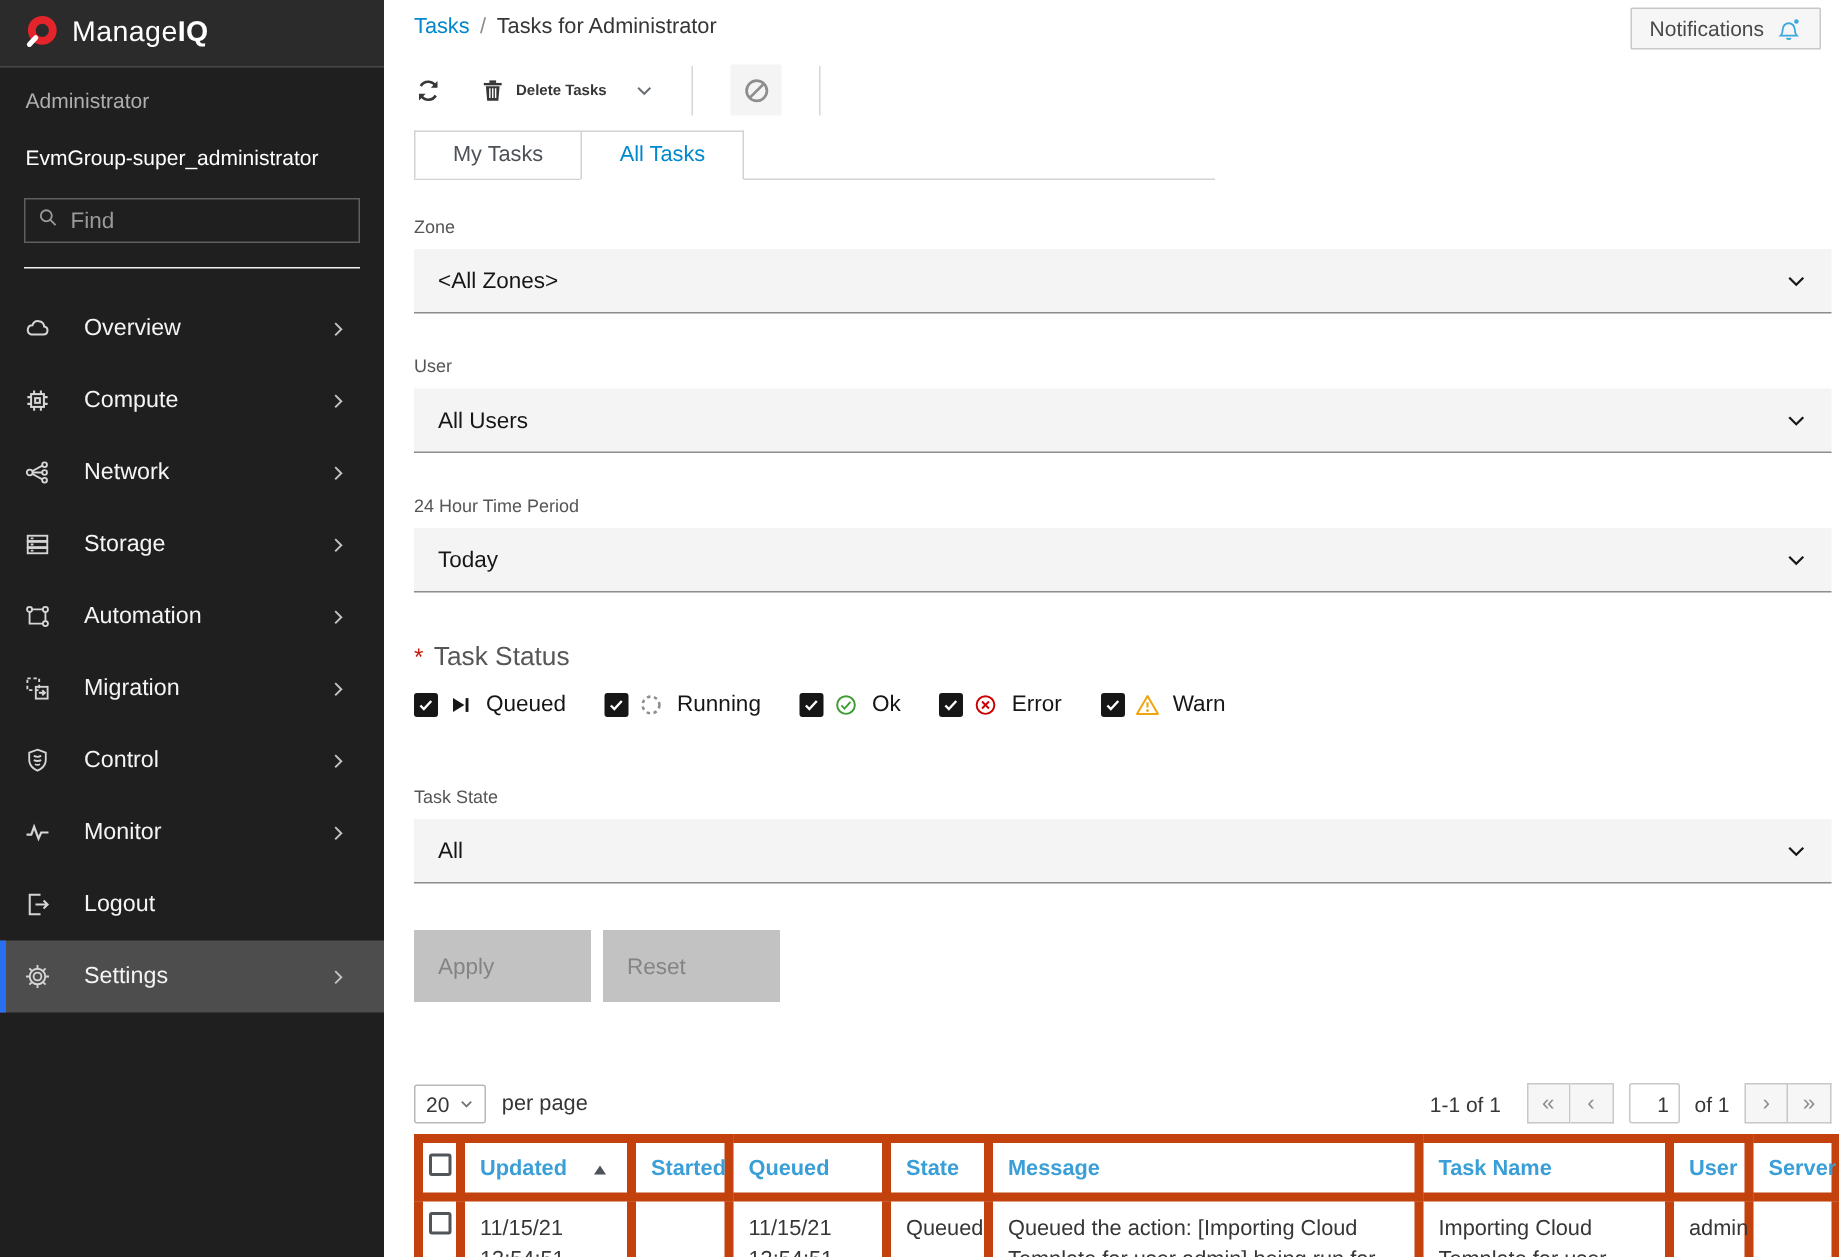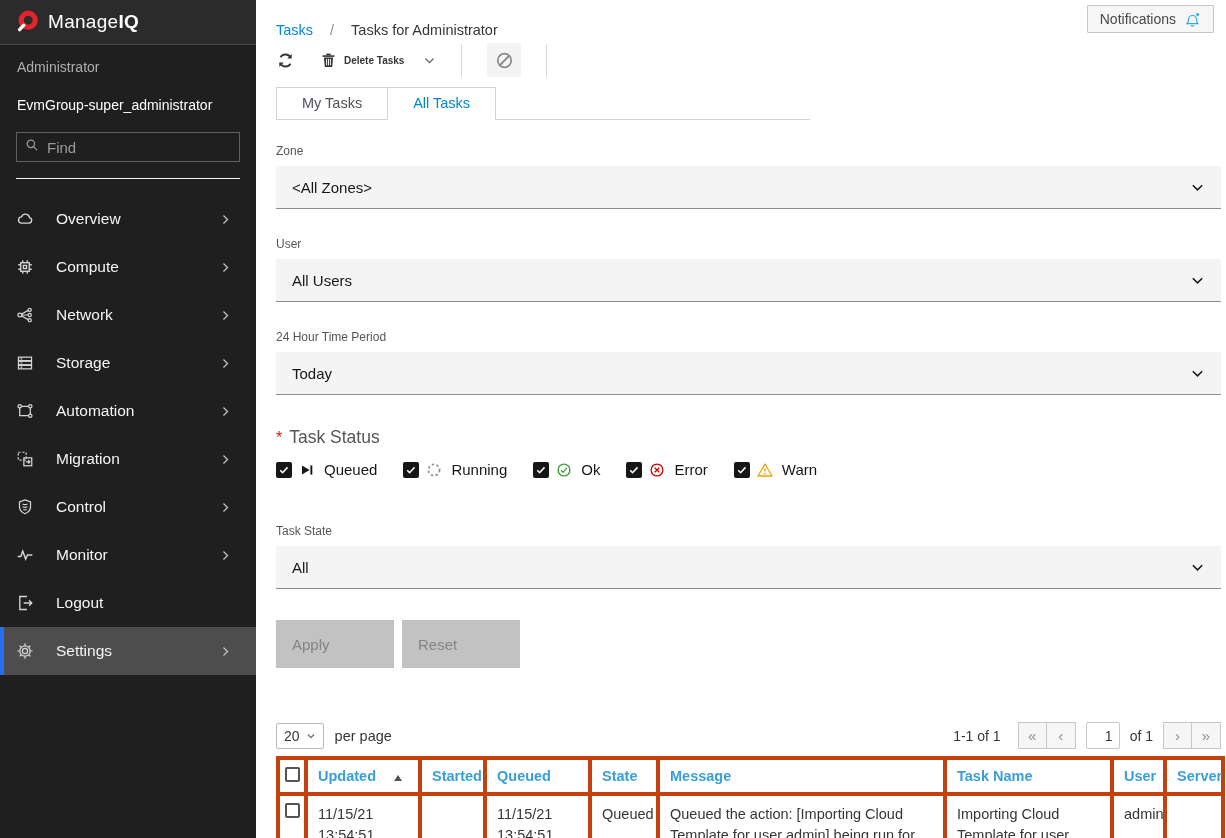--- a/index.html
+++ b/index.html
@@ -25,21 +25,21 @@
   .nav-item .nicon { width:18px; height:18px; flex:0 0 18px; color:#d6d6d6; }
   .nav-item .nicon svg { width:18px; height:18px; display:block; }
   .nav-item .nlabel { margin-left:22px; font-size:15.5px; color:#f4f4f4; }
   .nav-item .chev { margin-left:auto; width:13px; height:13px; color:#c2c2c2; margin-right:8px; }
   .nav-item .chev svg { width:13px; height:13px; display:block; }
   .nav-item.active { background:#4d4d4d; border-left:4px solid var(--active_blue); padding-left:12px; }
 
   
   .main { flex:1; min-width:0; background:#fff; position:relative; }
   .topbar { height:38px; position:relative; }
-  .breadcrumb { position:absolute; left:20px; top:22px; display:flex; gap:17px; font-size:14.5px; color:#363636; }
+  .breadcrumb { position:absolute; left:20px; top:10px; display:flex; gap:7px; font-size:14.5px; color:#363636; }
   .crumb-link { color:var(--link_blue); cursor:pointer; }
   .crumb-sep { color:#8b8d8f; }
   .notif-btn { position:absolute; top:5px; right:12px; height:28px; padding:0 12px; background:#f6f6f6; border:1px solid #c8c8c8; border-radius:1px; display:flex; align-items:center; gap:8px; font-size:14px; color:#494949; font-family:inherit; cursor:pointer; }
   .notif-btn .bell { width:17px; height:17px; color:#3ba8dc; }
   .notif-btn .bell svg { width:17px; height:17px; display:block; }
 
   .toolbar { height:44px; display:flex; align-items:center; padding-left:21px; }
   .tool-btn { background:none; border:none; cursor:pointer; display:flex; align-items:center; color:#363636; font-family:inherit; padding:0; }
   .tool-btn .ticon { width:17px; height:17px; }
   .tool-btn .ticon svg { width:17px; height:17px; display:block; }
@@ -86,21 +86,21 @@
   .per-page-label { margin-left:11px; font-size:14.5px; color:#363636; }
   .pager-right { margin-left:auto; display:flex; align-items:center; gap:10px; }
   .pager-range { font-size:14px; color:#363636; margin-right:7px; }
   .pg-group { display:flex; }
   .pg-btn { width:29px; height:27px; background:#f6f6f6; border:1px solid #c8c8c8; color:#8b8d8f; font-size:15px; display:flex; align-items:center; justify-content:center; cursor:pointer; font-family:inherit; }
   .pg-btn + .pg-btn { border-left:none; }
   .pg-input { width:34px; height:27px; border:1px solid #c8c8c8; border-radius:2px; text-align:right; padding-right:6px; font-size:14px; color:#363636; font-family:inherit; outline:none; }
   .pg-of { font-size:14px; color:#363636; }
 
   .task-table { margin:7px 5px 0 20px; width:945px; border-collapse:collapse; table-layout:fixed; }
-  .task-table th, .task-table td { border:4px solid #c2410c; }
+  .task-table th, .task-table td { border:6px solid #c2410c; }
   .task-table { border:1px solid #c2c2c2; }
   .task-table th { color:var(--table_header_blue); font-size:14.5px; font-weight:700; text-align:left; padding:7px 10px; cursor:pointer; }
   .task-table td { font-size:14.5px; color:#363636; padding:8px 10px 12px; vertical-align:top; line-height:1.45; }
   .chk-col { text-align:center !important; padding:7px 0 !important; vertical-align:middle; }
   .row-cb { width:15px; height:15px; border:2px solid #50555a; border-radius:2px; background:#fff; display:inline-block; cursor:pointer; }
   .sort-caret { display:inline-block; width:0; height:0; border-left:4.5px solid transparent; border-right:4.5px solid transparent; border-bottom:6px solid #4d5258; margin-left:18px; }
 </style>
 </head>
 <body>
 

